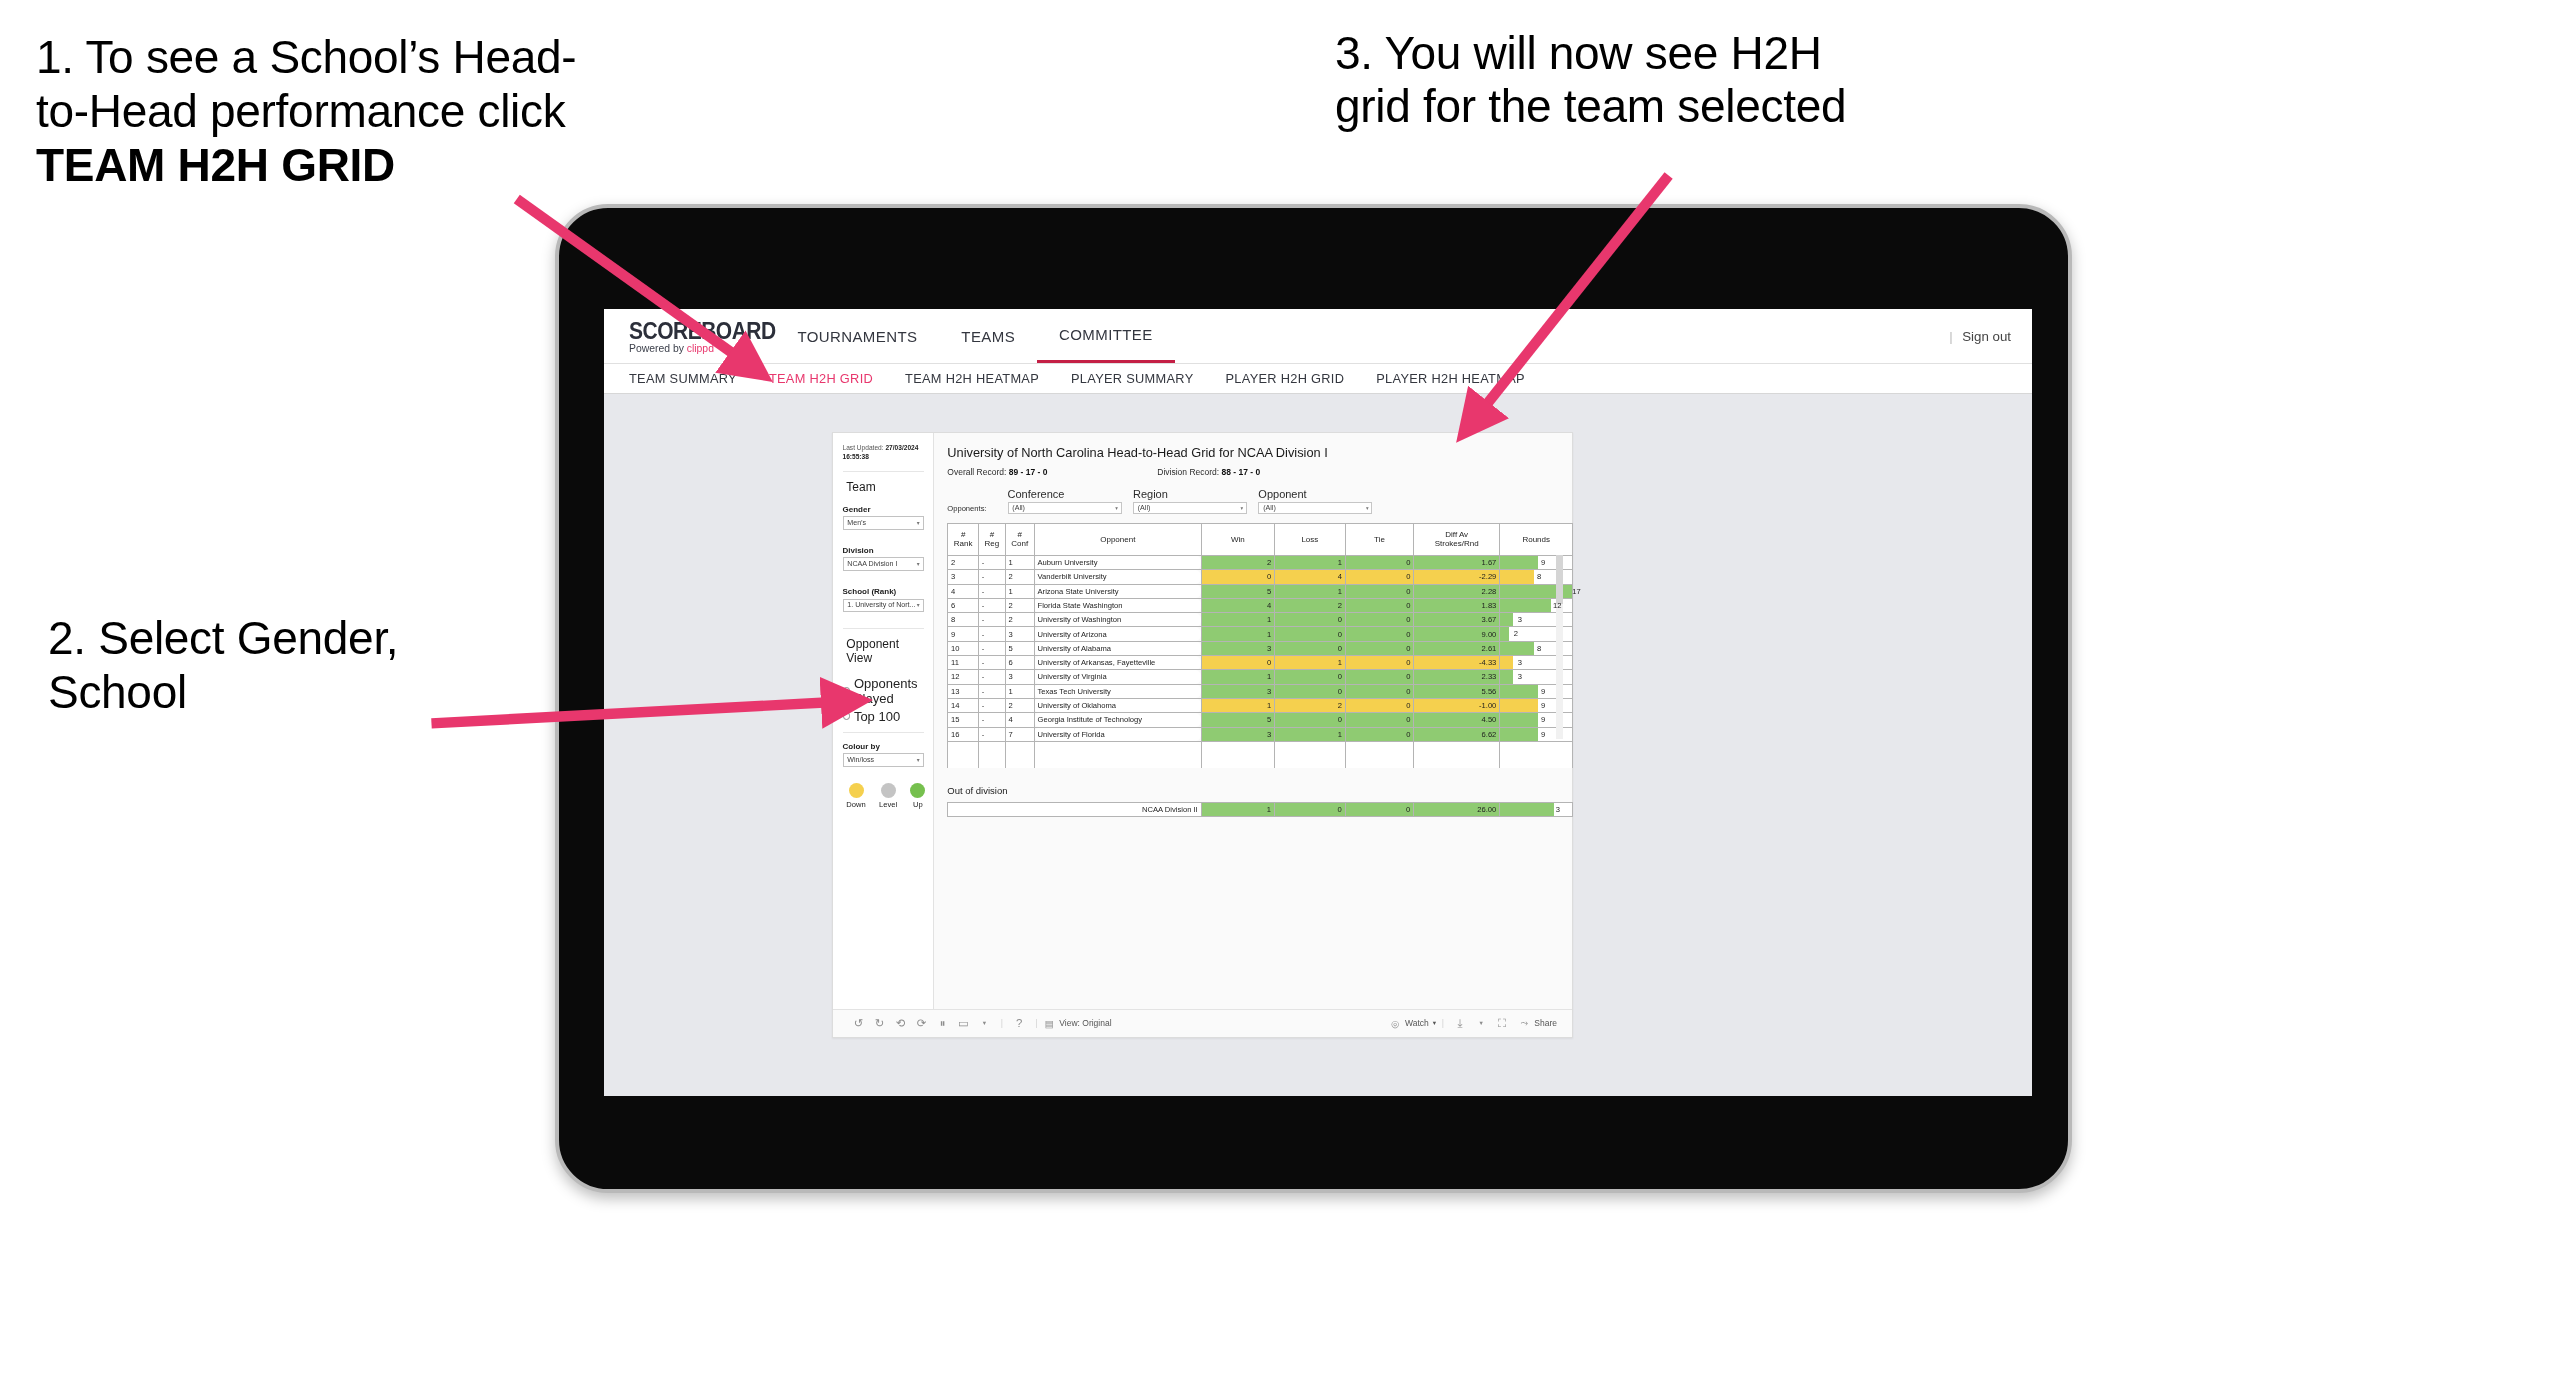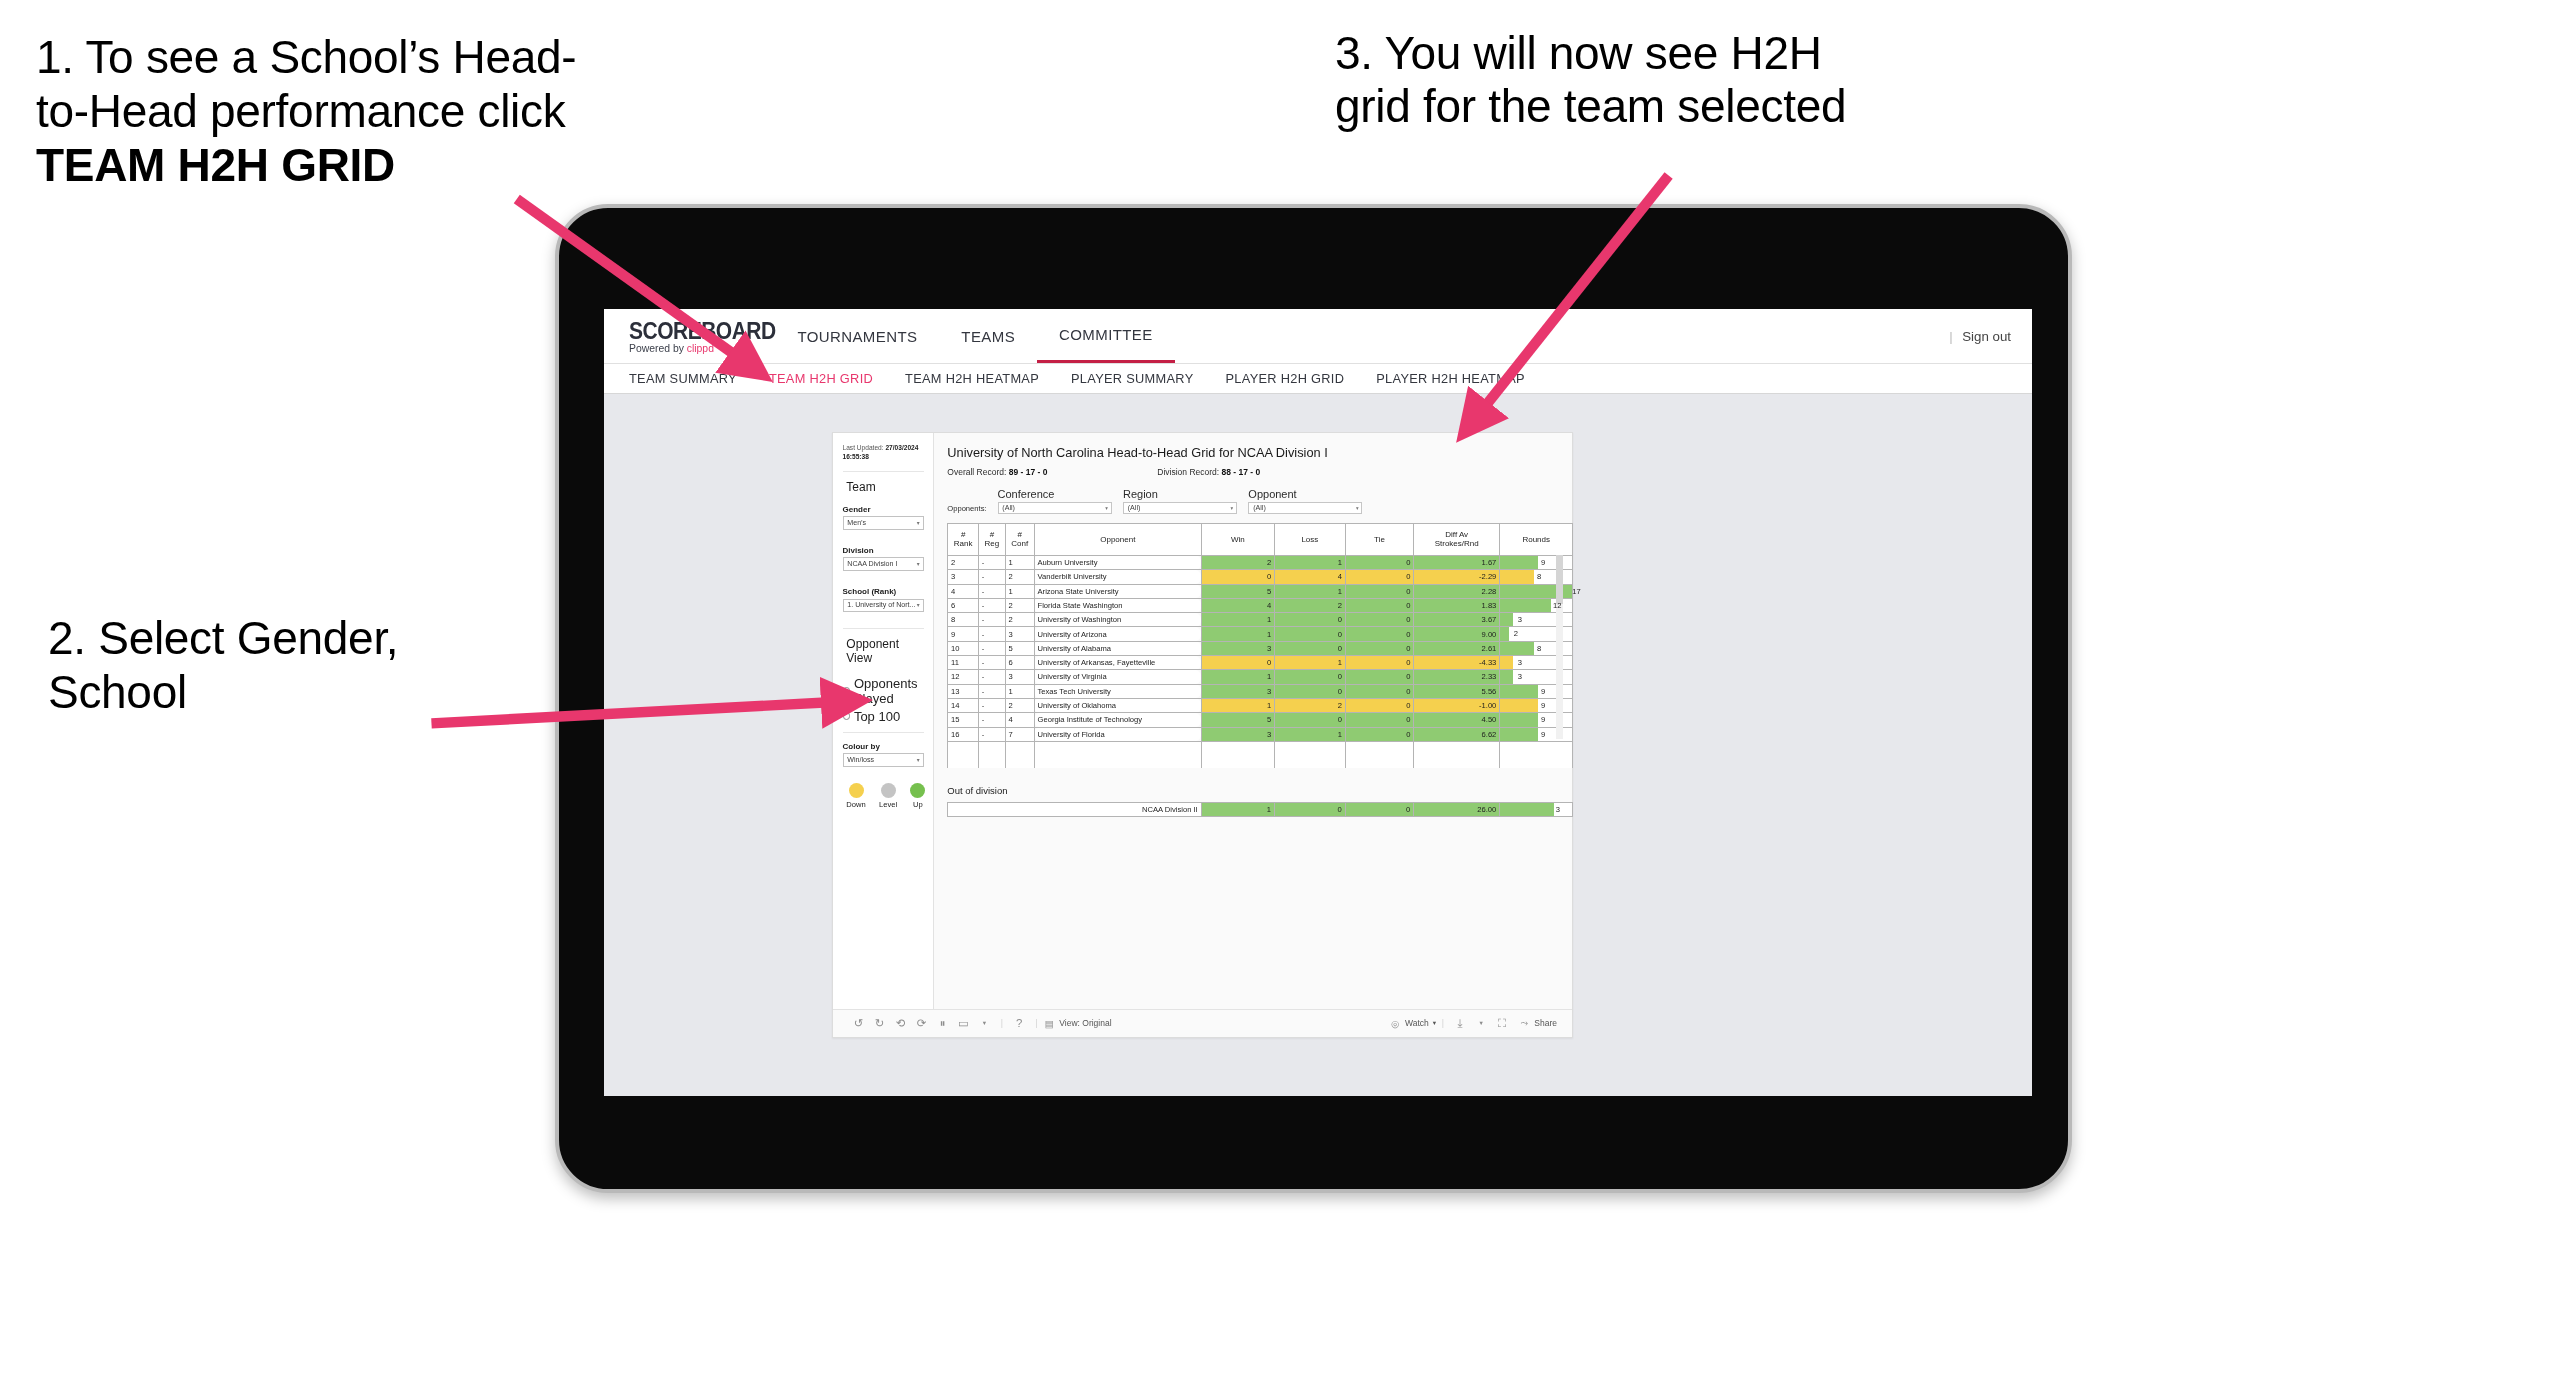--- a/index.html
+++ b/index.html
@@ -132,21 +132,21 @@
   .legdot .dot { width: 15px; height: 15px; border-radius: 50%; margin: 0 auto 2.8px auto; }
   .legdot .lbl { font-size: 7.6px; color: #222; }
 
   
   .vizmain { flex: 1; min-width: 0; background: #fafafa; padding: 12.3px 17px 0 13.3px; position: relative; }
   .viz-title { font-size: 12.8px; color: #1a1a1a; margin-bottom: 6.6px; }
   .rec-row { display: flex; font-size: 8.5px; color: #2b2b2b; margin-bottom: 11.4px; }
   .rec-row .rec1 { width: 210px; }
   .rec-row b { color: #101010; }
   .filters { display: flex; align-items: flex-end; margin-bottom: 8.5px; }
-  .filters .opp-lbl { font-size: 7.6px; color: #2b2b2b; margin-right: 11px; padding-bottom: 1.9px; text-align: center; }
+  .filters .opp-lbl { font-size: 7.6px; color: #2b2b2b; margin-right: 21px; padding-bottom: 1.9px; text-align: center; }
   .fgrp { margin-right: 11.4px; }
   .fgrp .fl { font-size: 11px; color: #2b2b2b; margin-bottom: 1.9px; }
   .fgrp .fsel {
     width: 114px; height: 12.3px; border: 0.9px solid #c6c6c6; background: #fff;
     display: flex; align-items: center; justify-content: space-between;
     padding: 0 2.8px 0 3.8px; font-size: 7.1px; color: #3a3a3a; cursor: pointer;
   }
   .fgrp .fsel .caret { font-size: 5.2px; color: #777; }
 
   

